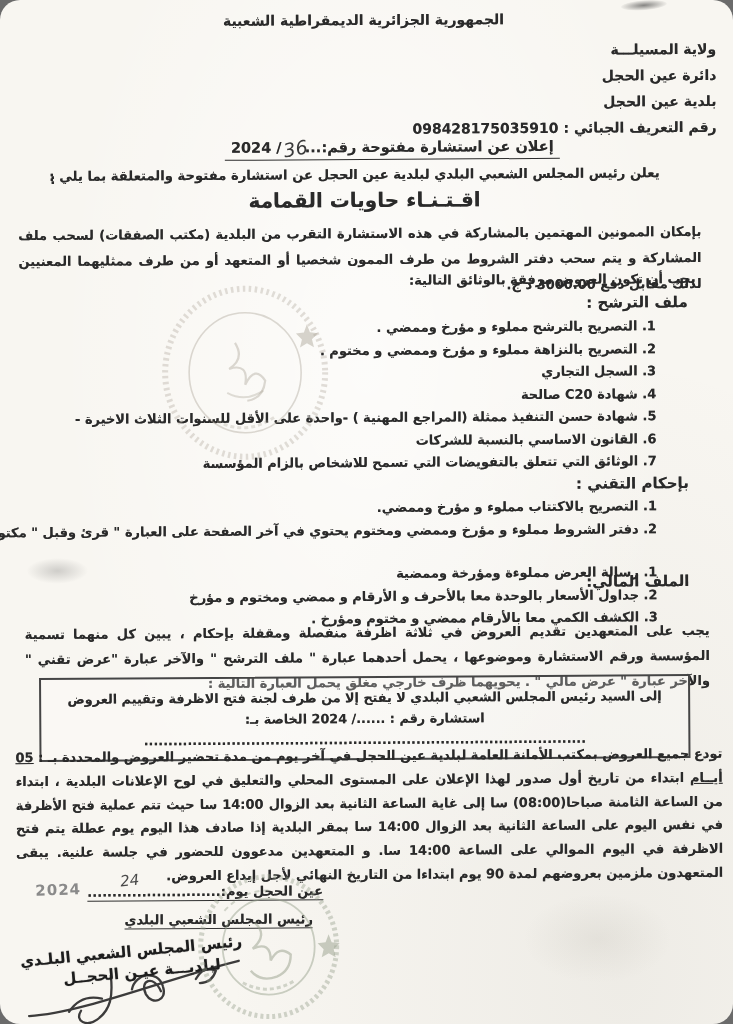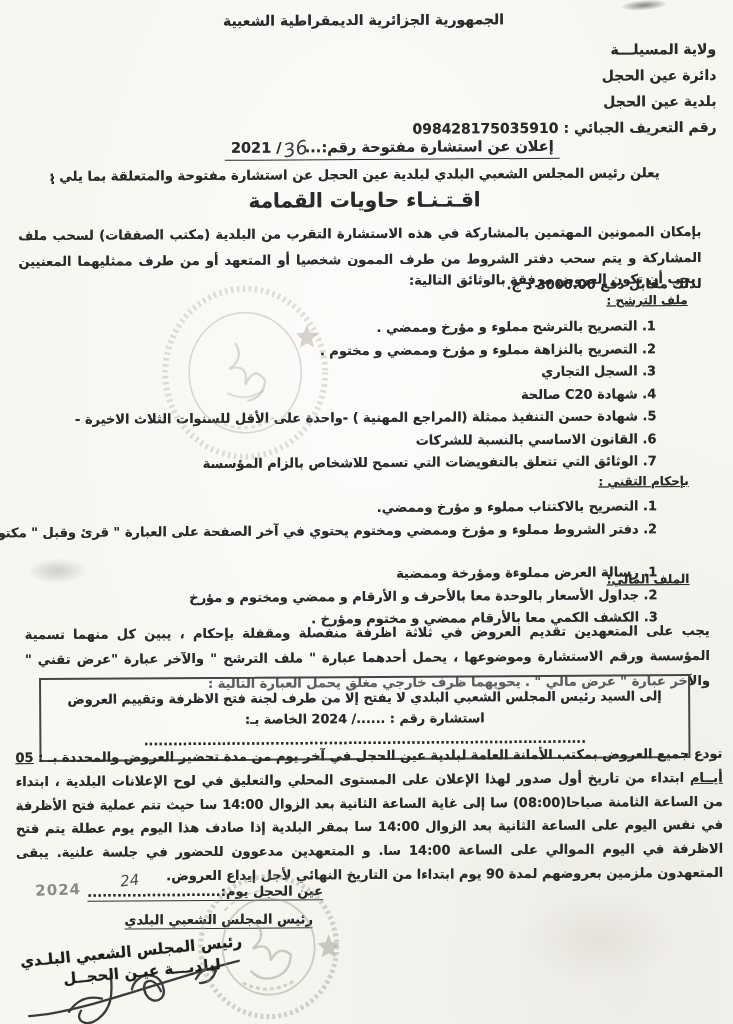--- a/index.html
+++ b/index.html
@@ -3,39 +3,39 @@
 <meta charset="utf-8">
 <style>
   html,body{margin:0;padding:0;background:#6b6b6b;}
   .page{
     position:relative;width:733px;height:1024px;margin:0;
     background:
       radial-gradient(ellipse at 50% 35%, rgba(255,255,255,.65) 0%, rgba(255,255,255,0) 60%),
       radial-gradient(ellipse at 85% 95%, rgba(120,115,100,.08) 0%, rgba(0,0,0,0) 45%),
       #f8f6f1;
     font-family:"DejaVu Sans", sans-serif;
-    color:#2a2a2a; direction:rtl; overflow:hidden;
+    color:#2a2a2a; direction:rtl; overflow:hidden;border-radius:20px;
   }
   .content{position:absolute;inset:0;transform:rotate(-0.35deg);}
   .abs{position:absolute;}
   .b{font-weight:700;}
   .ink{text-shadow:0 0 .6px rgba(40,40,40,.55);}
   .center{left:0;right:0;text-align:center;}
   .rep{top:12px;font-size:14px;}
   .agency{top:38px;right:14px;text-align:right;font-size:14px;line-height:26px;}
   .title-line{top:134px;left:0;right:0;text-align:center;font-size:14.5px;}
   .title-inner{display:inline-block;border-bottom:1.7px solid #2b2b2b;padding:0 6px 3px 6px;position:relative;transform:translateX(28px);}
   .hw-num{display:inline-block;font-style:italic;font-size:19px;color:#3a3a3a;transform:rotate(-10deg) translateY(3px);margin:0 -2px 0 -4px;font-weight:400;text-shadow:none;}
   .announce{top:167px;left:20px;right:40px;text-align:center;font-size:13.2px;}
   .stray-colon{top:169px;left:52px;font-size:14px;}
   .subject{top:188px;font-size:20px;letter-spacing:1px;}
   .para{text-align:justify;font-size:13px;line-height:26px;}
   .intro{top:221px;right:30px;left:20px;}
   .docs-req{top:273px;right:36px;font-size:13px;}
-  .sec-title{font-size:12px;text-decoration:underline;}
+  .sec-title{font-size:15px;}
   .cand-title{top:295px;right:44px;}
   .list{right:76px;left:26px;font-size:13px;}
   .list .li{line-height:21.5px;margin-bottom:1px;white-space:nowrap;}
   .cand-list{top:317px;}
   .tech-title{top:476px;right:44px;}
   .tech-list{top:497px;}
   .fin-title{top:574px;right:44px;}
   .fin-list{top:563px;}
   .envelopes{top:620px;right:24px;left:24px;line-height:25px;}
   .box{top:676px;right:44px;left:38px;border:2px solid #454545;padding:9px 8px 8px 8px;text-align:center;font-size:12.8px;line-height:21px;background:rgba(255,255,255,.25);}
@@ -62,21 +62,21 @@
 
     <div class="abs agency b ink">
       <div>ولاية المسيلـــة</div>
       <div>دائرة عين الحجل</div>
       <div>بلدية عين الحجل</div>
       <div>رقم التعريف الجبائي : 098428175035910</div>
     </div>
 
     <div class="abs b ink title-line">
       <span class="title-inner">
-        <span>إعلان عن استشارة مفتوحة رقم:</span><span>...</span><span class="hw-num">36</span> <span>/ 2021</span>
+        <span>إعلان عن استشارة مفتوحة رقم:</span><span>...</span><span class="hw-num">36</span> <span>/ 2024</span>
       </span>
     </div>
 
     <div class="abs b ink announce">يعلن رئيس المجلس الشعبي البلدي لبلدية عين الحجل عن استشارة مفتوحة والمتعلقة بما يلي :</div>
     <div class="abs b stray-colon">:</div>
 
     <div class="abs center b ink subject">اقـتـنـاء حاويات القمامة</div>
 
     <p class="abs para b ink intro" style="margin:0">بإمكان الممونين المهتمين بالمشاركة في هذه الاستشارة التقرب من البلدية (مكتب الصفقات) لسحب ملف المشاركة و يتم سحب دفتر الشروط من طرف الممون شخصيا أو المتعهد أو من طرف ممثليهما المعنيين لذلك مقابل دفع 3000.00 د ج.</p>
     <div class="abs b ink docs-req" style="font-size:13px">يجب أن تكون العروض مرفقة بالوثائق التالية:</div>

